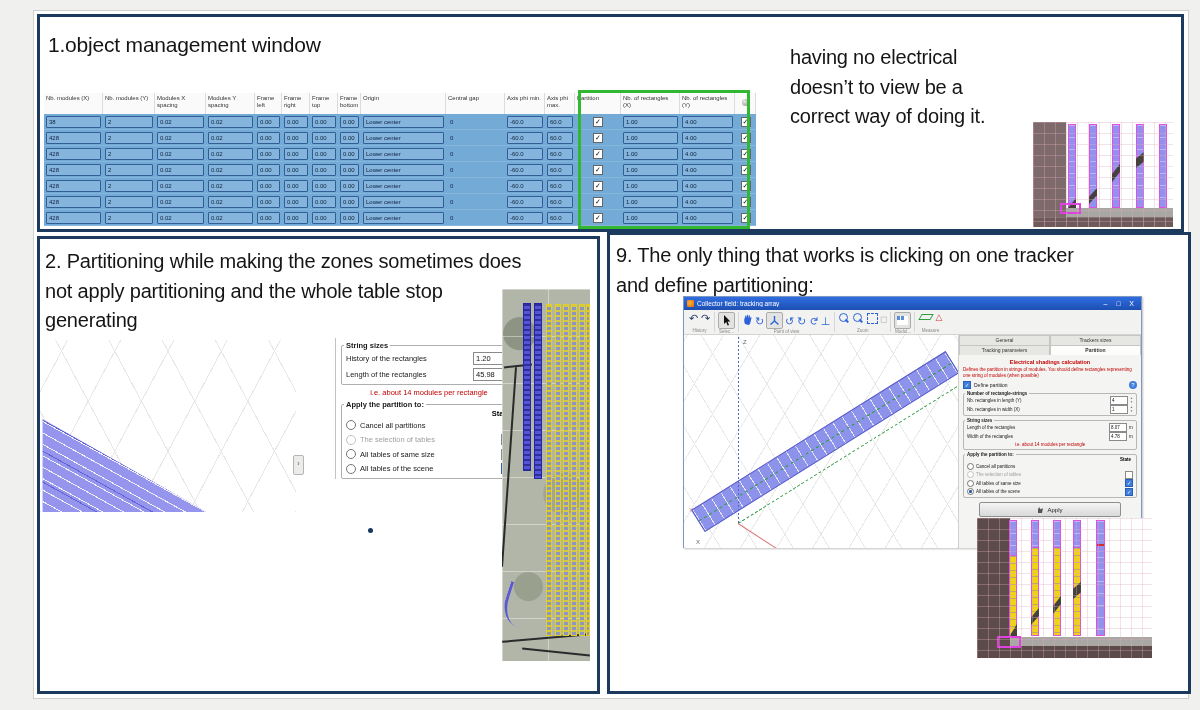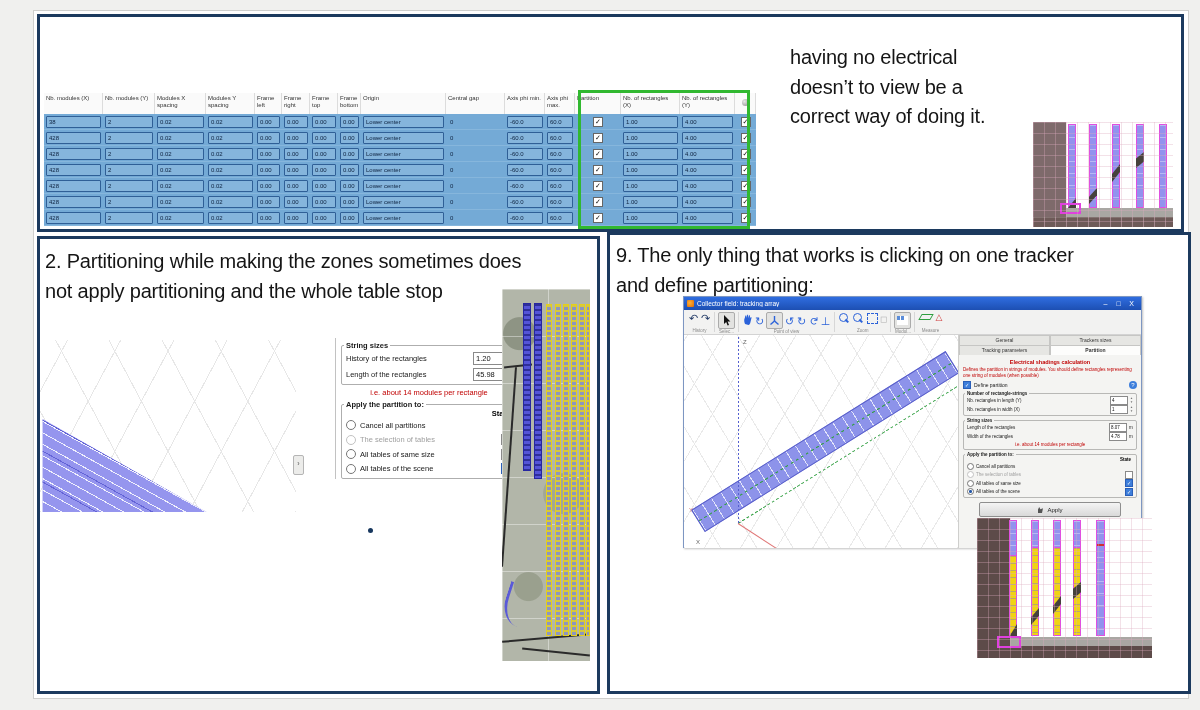--- a/index.html
+++ b/index.html
@@ -137,20 +137,21 @@
   .blkline{position:absolute;background:#2a2a2a;z-index:2;}
   .bluecurve{position:absolute;width:30px;height:42px;border-left:3px solid #5a5ad8;border-radius:0 0 0 60%;transform:rotate(18deg);z-index:2;}
 </style>
 </head>
 <body>
 
 <div id="canvas">
   <div class="slide"></div>
 
   <div class="panelbox" id="box1">
+    <div class="bigtitle" style="left:8px;top:16px;">1.object management window</div>
 
     <div id="omw-table">
         <div class="omw-head">
           <div class="omw-th" style="width: 59px; flex: 0 0 auto;">Nb. modules (X)</div>
           <div class="omw-th" style="width: 52px; flex: 0 0 auto;">Nb. modules (Y)</div>
           <div class="omw-th" style="width: 51px; flex: 0 0 auto;">Modules X spacing</div>
           <div class="omw-th" style="width: 49px; flex: 0 0 auto;">Modules Y spacing</div>
           <div class="omw-th" style="width: 27px; flex: 0 0 auto;">Frame left</div>
           <div class="omw-th" style="width: 28px; flex: 0 0 auto;">Frame right</div>
           <div class="omw-th" style="width: 28px; flex: 0 0 auto;">Frame top</div>
@@ -540,20 +541,21 @@
       <div class="wedge" style="left:103px;top:30px;width:8px;height:16px;clip-path:polygon(0 100%,0 40%,100% 0,100% 60%);"></div>
       <div class="magenta-box" style="left:27px;top:81px;width:17px;height:7px;"></div>
       <div class="grid-pink"></div>
     </div>
   </div>
 
   <div class="panelbox" id="box2">
     <div class="bigtext" style="position:absolute;left:5px;top:8px;width:552px;">
         <div>2. Partitioning while making the zones sometimes does</div>
         <div>not apply partitioning and the whole table stop</div>
+        <div>generating</div>
       </div>
 
     <div id="view2">
       <div id="bshape"></div>
     </div>
     <div class="splitter" style="left:253px;top:216px;">›</div>
 
     <div id="p2panel">
       <fieldset>
         <legend>String sizes</legend>

